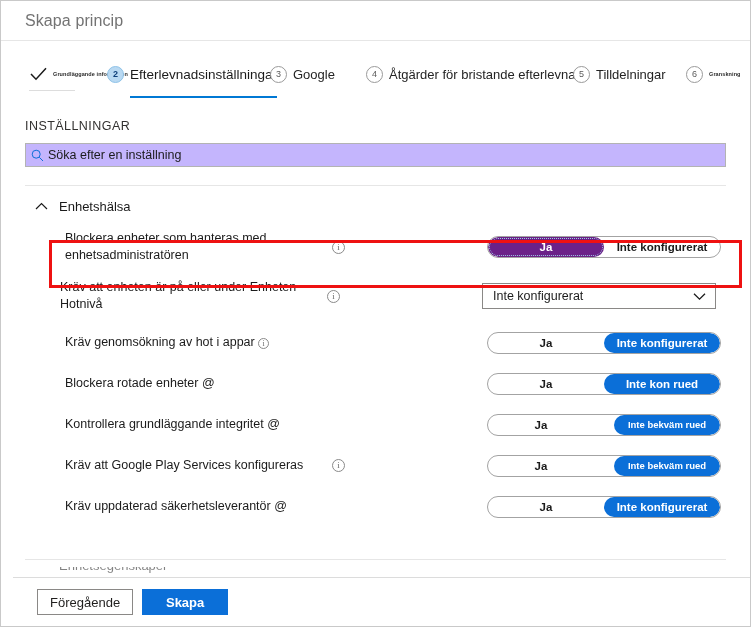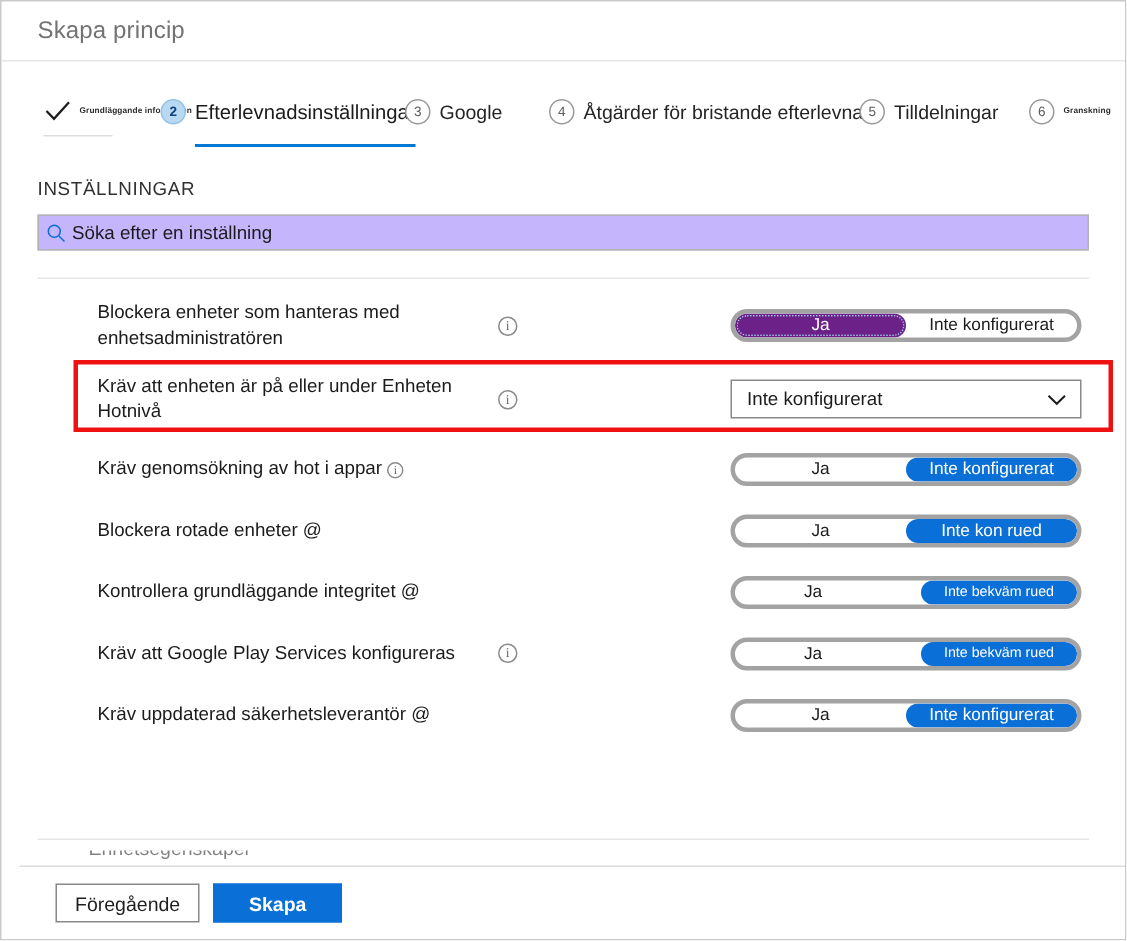--- a/index.html
+++ b/index.html
@@ -232,28 +232,29 @@
     box-sizing: border-box;
   }
   .info-ic.sm {
     width: 11px; height: 11px; font-size: 8px; line-height: 9px;
   }
 
   
   .seg {
     width: 234px;
     height: 22px;
-    border: 3px solid #a3a3a3;
+    border: 1px solid #a3a3a3;
     border-radius: 11px;
     background: #ffffff;
     display: flex;
     align-items: center;
     box-sizing: border-box;
     overflow: hidden;
     position: relative;
+    font-weight: bold;
   }
   .seg .opt {
     flex: 1 1 50%;
     height: 100%;
     display: flex;
     align-items: center;
     justify-content: center;
     font-size: 11.5px;
     color: #1b1b1b;
     box-sizing: border-box;
@@ -422,37 +423,45 @@
       <svg width="13" height="13" viewBox="0 0 13 13" aria-hidden="true">
         <circle cx="5.2" cy="5.2" r="4" fill="none" stroke="#0b6fd8" stroke-width="1"></circle>
         <line x1="8.3" y1="8.3" x2="12" y2="12" stroke="#0b6fd8" stroke-width="1"></line>
       </svg>
     </span>
     <input type="text" value="" placeholder="Söka efter en inställning" style="">
   </div>
 
   <div class="divider"></div>
 
+  <div class="section-title">
+    <span class="chev">
+      <svg width="13" height="9" viewBox="0 0 13 9" aria-hidden="true">
+        <path d="M1 7 L6.5 1.6 L12 7" fill="none" stroke="#1b1b1b" stroke-width="1.2"></path>
+      </svg>
+    </span>
+    <span class="stxt">Enhetshälsa</span>
+  </div>
 
   <div class="rows">
 
     <div class="row" style="height:46px;">
       <div class="label">Blockera enheter som hanteras med enhetsadministratören</div>
       <div class="info-slot">
         <span class="info-ic">i</span>
       </div>
       <div class="control">
         <div class="seg">
           <div class="opt sel purple">Ja</div>
           <div class="opt">Inte konfigurerat</div>
         </div>
       </div>
     </div>
 
-    <div class="row" style="height:52px;">
+    <div class="row" style="height:52px;justify-content:flex-end;">
       <div class="label">Kräv att enheten är på eller under Enheten Hotnivå</div>
       <div class="info-slot">
         <span class="info-ic">i</span>
       </div>
       <div class="control">
         <div class="dropdown">
           <span>Inte konfigurerat</span>
           <span class="chev-d">
             <svg width="13" height="9" viewBox="0 0 13 9" aria-hidden="true">
               <path d="M1 1.8 L6.5 7.2 L12 1.8" fill="none" stroke="#1b1b1b" stroke-width="1.3"></path>

